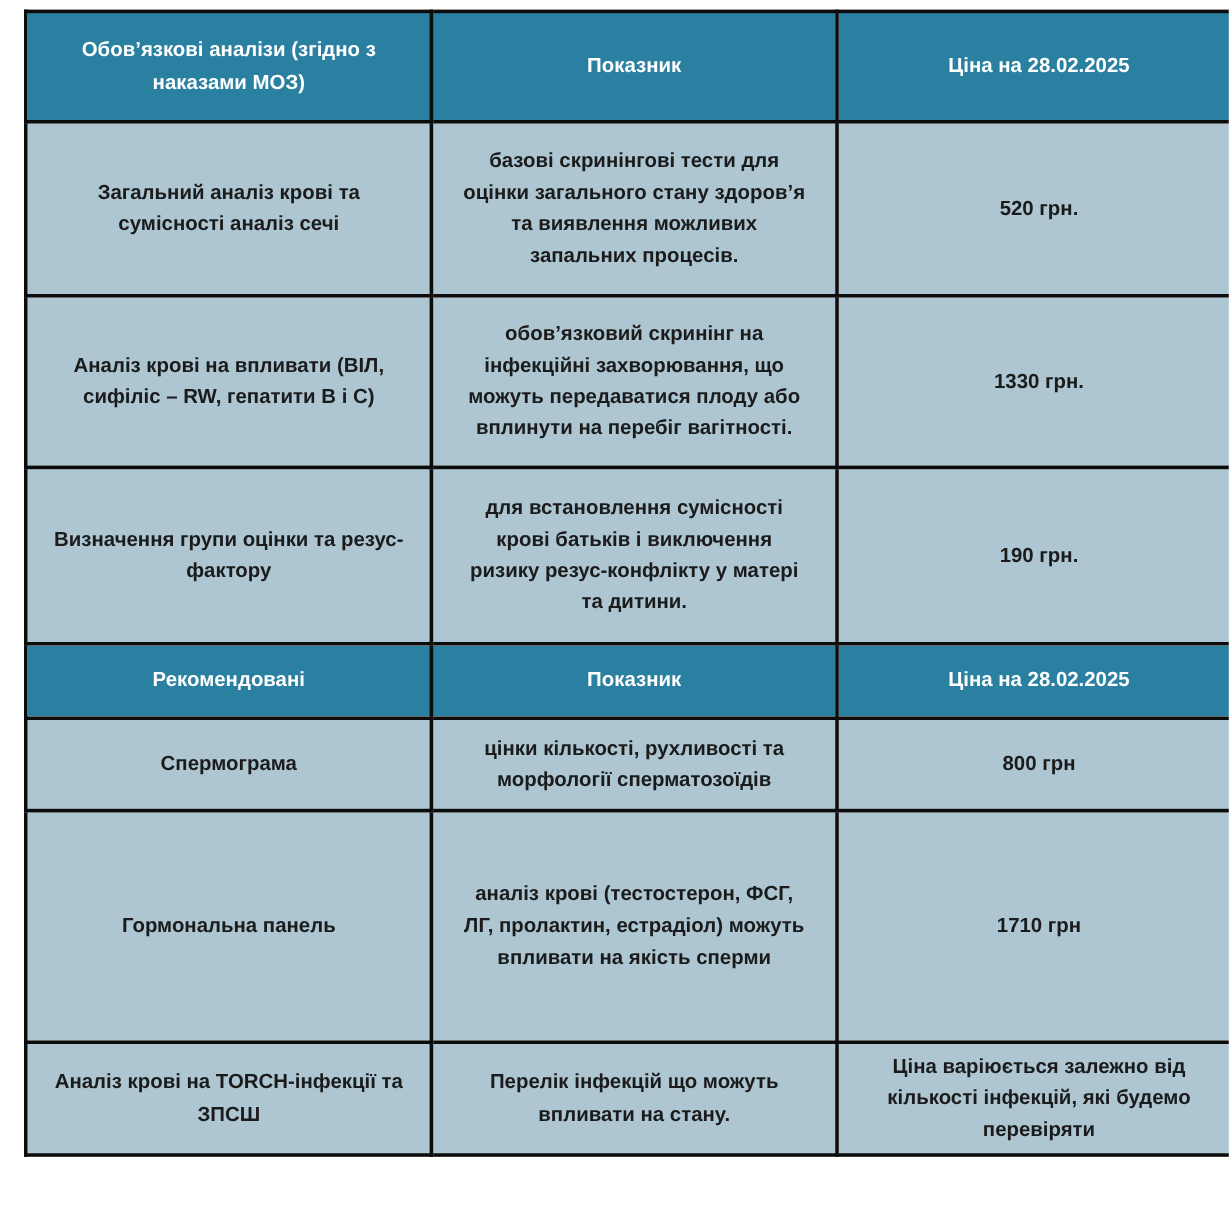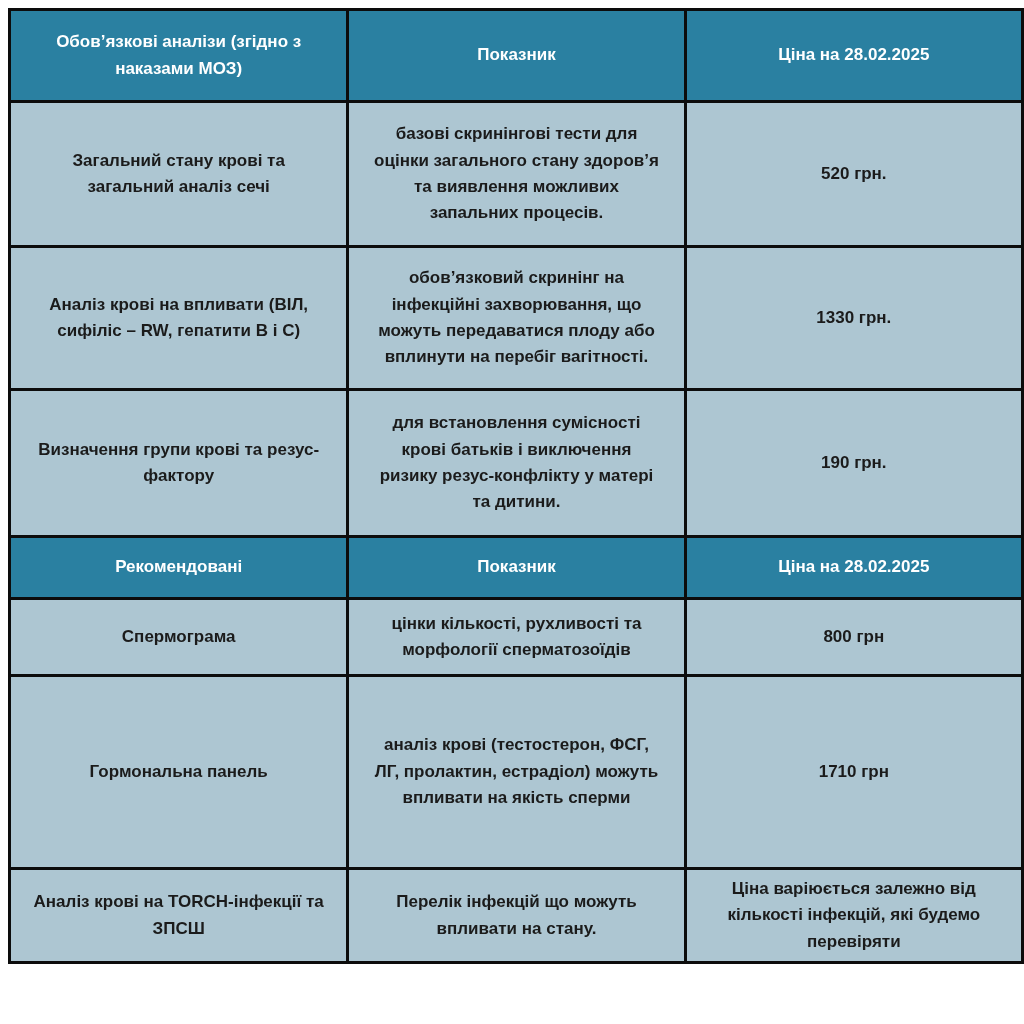--- a/index.html
+++ b/index.html
@@ -12,21 +12,21 @@
   * { box-sizing: border-box; }
   html, body {
     margin: 0;
     padding: 0;
     background: #ffffff;
     width: 1024px;
     height: 1024px;
     font-family: "Liberation Sans", sans-serif;
   }
   .page {
-    padding: 8px 4px 0 8px;
+    padding: 8px 4px 0 20px;
   }
   table.pricing {
     width: 1016px;
     border-collapse: collapse;
     table-layout: fixed;
   }
   table.pricing td {
     border: 3px solid var(--border-color);
     background: var(--cell-bg);
     color: var(--cell-text);
@@ -64,31 +64,31 @@
     </colgroup>
     <tbody>
 
       <tr class="head rh-header1">
         <td>Обов’язкові аналізи (згідно з наказами МОЗ)</td>
         <td>Показник</td>
         <td>Ціна на 28.02.2025</td>
       </tr>
 
       <tr class="rh-row1">
-        <td>Загальний стану крові та загальний аналіз сечі</td>
+        <td>Загальний аналіз крові та сумісності аналіз сечі</td>
         <td>базові скринінгові тести для оцінки загального стану здоров’я та виявлення можливих запальних процесів.</td>
         <td>520 грн.</td>
       </tr>
       <tr class="rh-row2">
         <td>Аналіз крові на впливати (ВІЛ, сифіліс – RW, гепатити B і C)</td>
         <td>обов’язковий скринінг на інфекційні захворювання, що можуть передаватися плоду або вплинути на перебіг вагітності.</td>
         <td>1330 грн.</td>
       </tr>
       <tr class="rh-row3">
-        <td>Визначення групи крові та резус-фактору</td>
+        <td>Визначення групи оцінки та резус-фактору</td>
         <td>для встановлення сумісності крові батьків і виключення ризику резус-конфлікту у матері та дитини.</td>
         <td>190 грн.</td>
       </tr>
 
       <tr class="head rh-header2">
         <td>Рекомендовані</td>
         <td>Показник</td>
         <td>Ціна на 28.02.2025</td>
       </tr>
 

